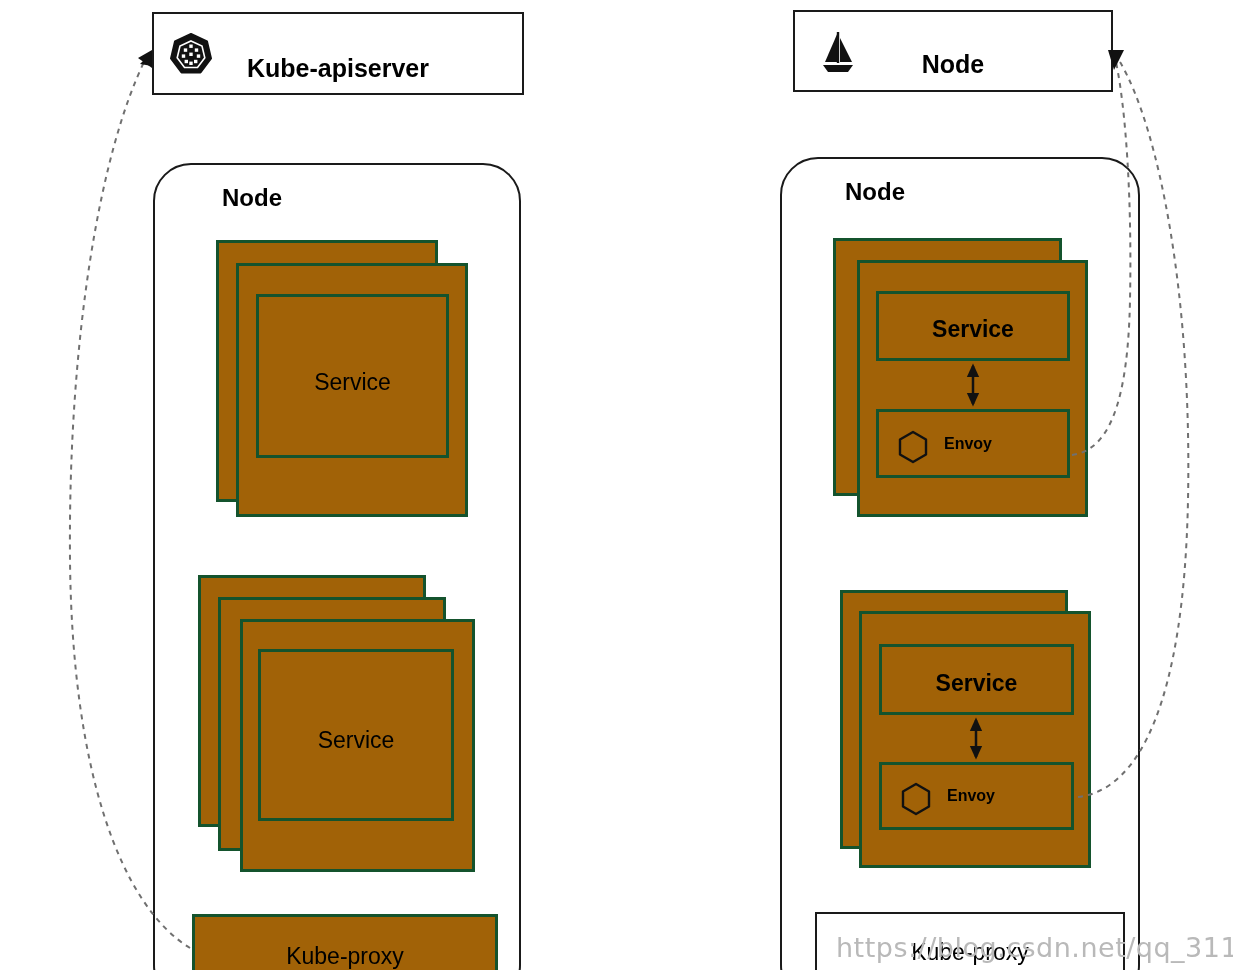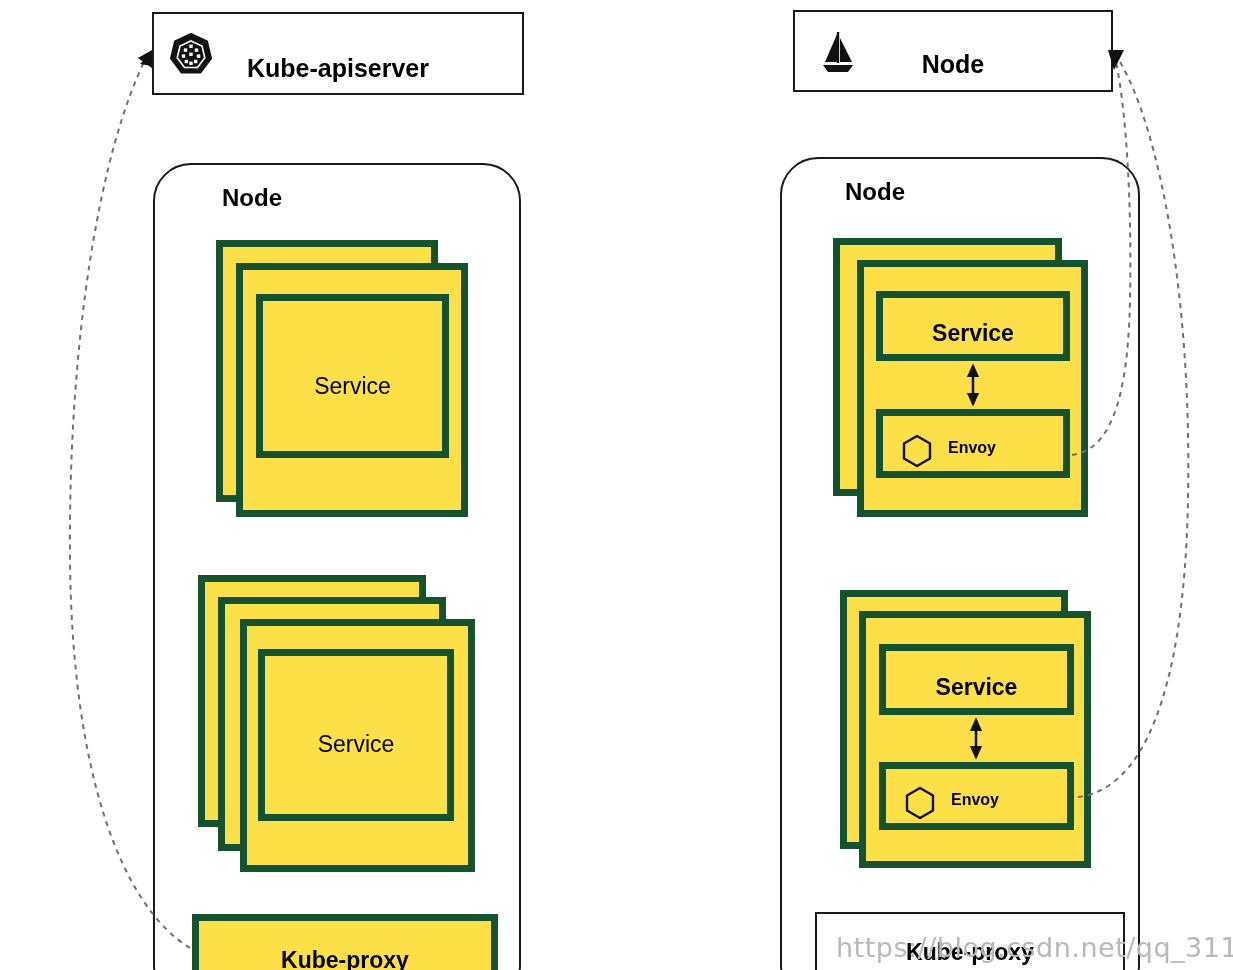--- a/index.html
+++ b/index.html
@@ -23,22 +23,22 @@
   
   .box {
     position: absolute;
     box-sizing: border-box;
     background: #ffffff;
     border: 2px solid #1a1a1a;
   }
   .box-thin {
     position: absolute;
     box-sizing: border-box;
-    background: #fde047;
-    border: 7px solid #14532d;
+    background: #a16207;
+    border: 3px solid #14532d;
   }
   .node-container {
     position: absolute;
     box-sizing: border-box;
     background: #ffffff;
     border: 2px solid #1a1a1a;
     border-radius: 38px;
   }
   .label {
     position: absolute;
@@ -72,21 +72,21 @@
   .service-label-bold {
     font-size: 23px;
     font-weight: bold;
   }
   .envoy-label {
     font-size: 16px;
     font-weight: bold;
   }
   .proxy-label {
     font-size: 23px;
-    font-weight: bold;
+    font-weight: normal;
   }
 
   .icon-holder {
     position: absolute;
     display: block;
   }
 
   svg.overlay {
     position: absolute;
     left: 0;

